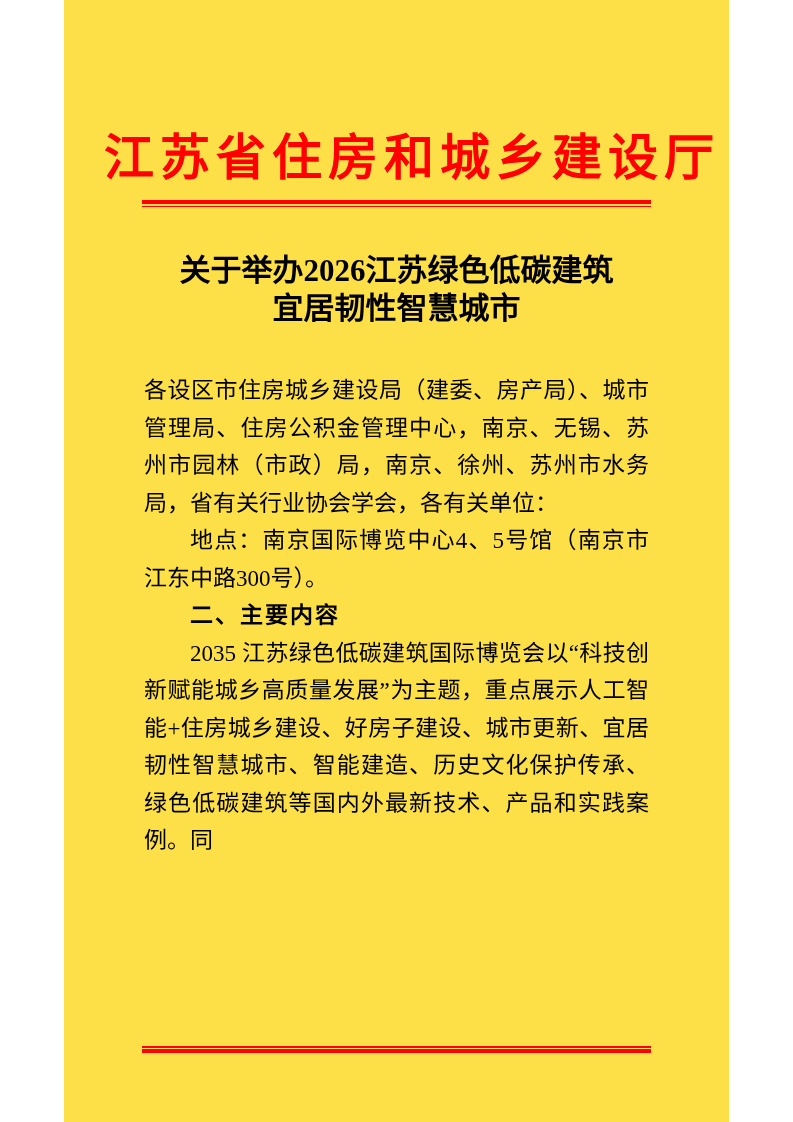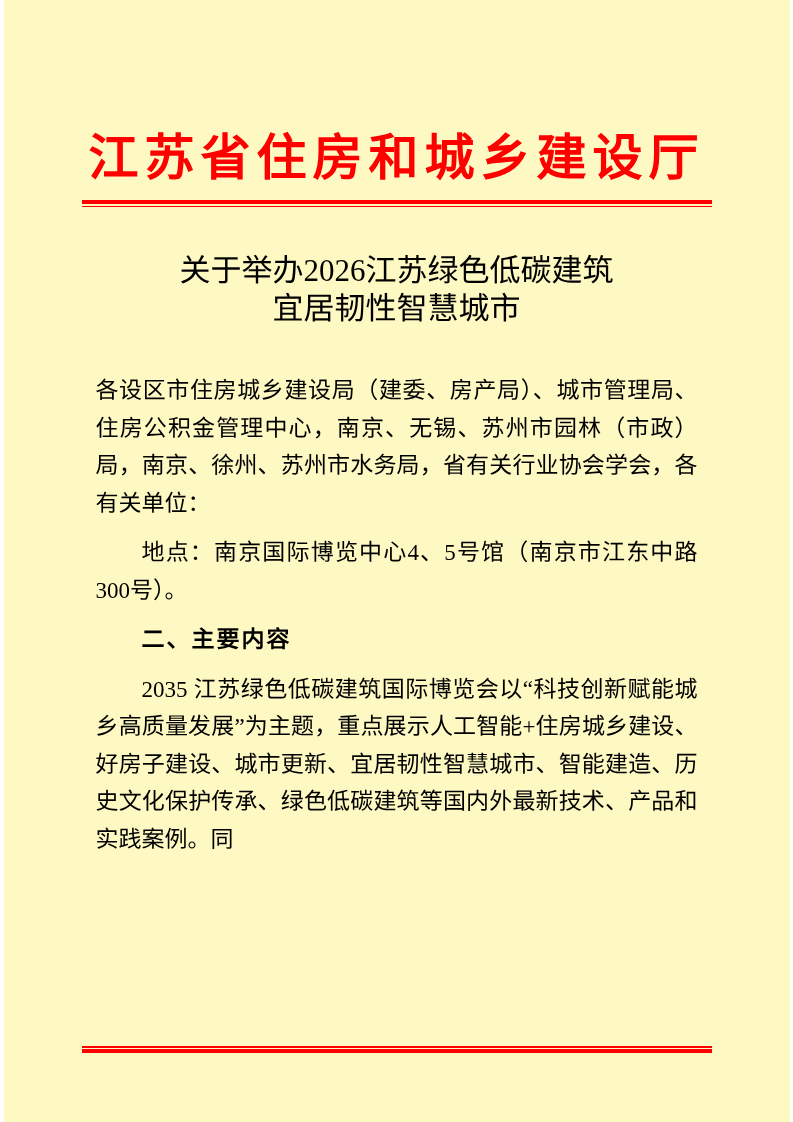--- a/index.html
+++ b/index.html
@@ -2,24 +2,24 @@
 <html lang="zh-CN" style="--red: #ff0000; --ink: #000000;"><head>
 <meta charset="utf-8">
 <style>
   :root{
     --red:#ff0000;
     --ink:#000000;
   }
   html,body{margin:0;padding:0;background:#ffffff;}
   .page{
     position:relative;
-    width:786px;
+    width:665px;
     height:1122px;
     margin:0 auto;
-    background:#fef9c3;
+    background:#fde047;
     color:var(--ink);
     overflow:hidden;
     font-family:"Liberation Serif","DejaVu Serif",serif;
   }
   
   .letterhead{
     margin:130px 40px 0;
     text-align:center;
     color:var(--red);
     font-weight:700;
@@ -32,31 +32,31 @@
   .sep-top{margin:14px 78px 0;}
   .sep-top .bar-thick{height:4px;background:var(--red);}
   .sep-top .bar-gap{height:2px;background:transparent;}
   .sep-top .bar-thin{height:1px;background:var(--red);}
   
   .doc-title{
     margin:45px 70px 0;
     text-align:center;
     font-size:31px;
     line-height:38px;
-    font-weight:400;
+    font-weight:700;
     color:var(--ink);
   }
   
   .body-text{
     margin:44px 80px 0;
     font-size:23px;
     line-height:37.5px;
     text-align:justify;
   }
-  .body-text p{margin:12px;padding:0;}
+  .body-text p{margin:0;padding:0;}
   .body-text p.indent{text-indent:2em;}
   .body-text p.heading{
     font-family:"Liberation Sans","DejaVu Sans",sans-serif;
     font-weight:700;
     text-indent:2em;
     text-align:left;
     letter-spacing:2px;
   }
   
   .sep-bottom{

